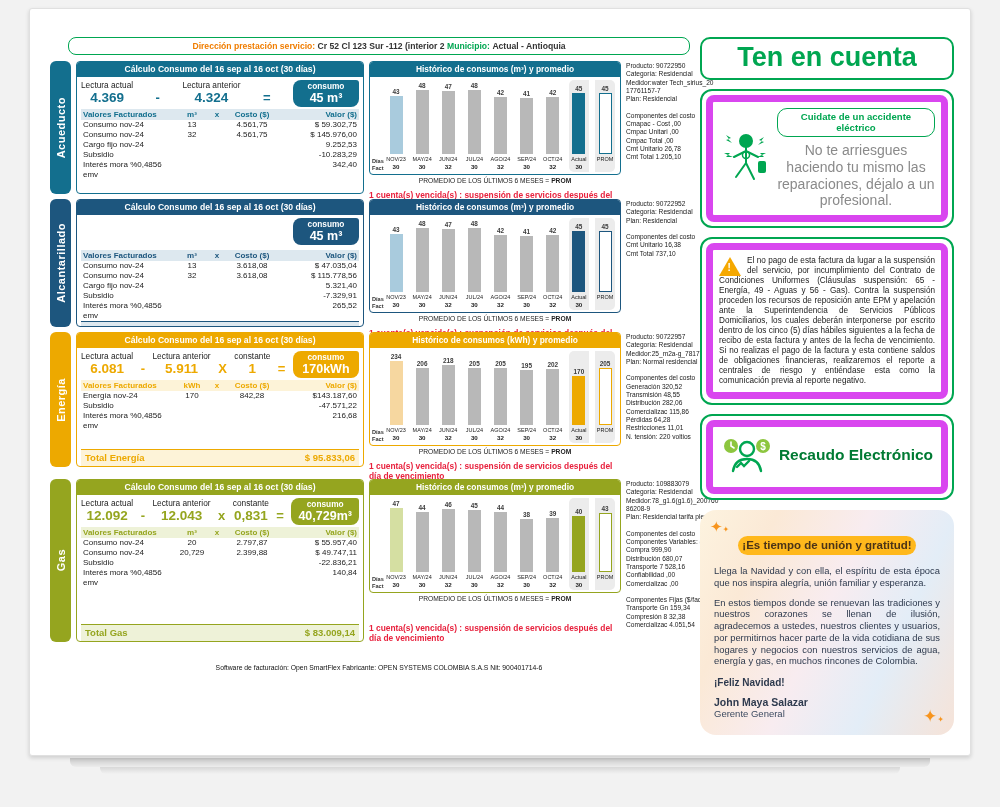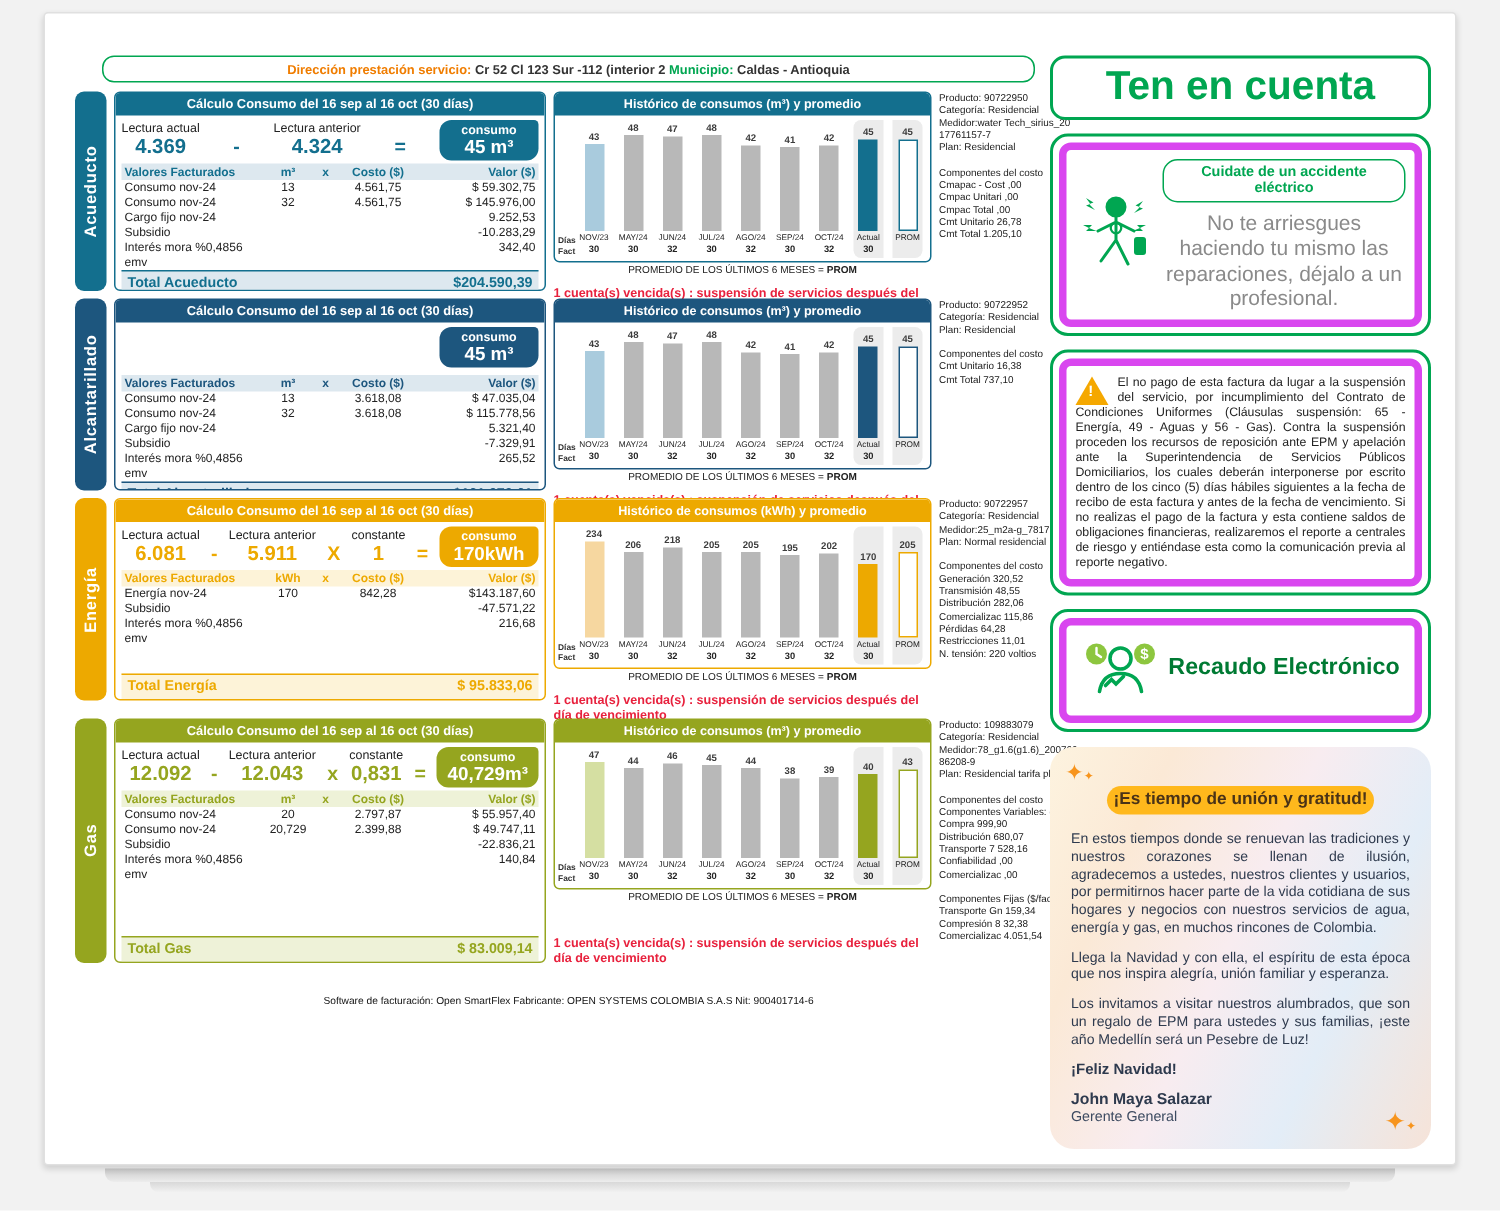--- a/index.html
+++ b/index.html
@@ -75,21 +75,21 @@
 
   .prod-col { width:113px; flex:0 0 auto; font-size:6.6px; line-height:8.3px; color:#1a1a1a; padding-top:1px; }
   .prod-col div { min-height:8.3px; }
 
   .footer-line { text-align:center; font-size:6.8px; color:#111; margin:22px 0 0 18px; }
 
   
   .tc-title { border:2px solid #00a651; border-radius:10px; text-align:center; padding:3px 0 5px; background:#fff; }
   .tc-title span { color:#00a651; font-weight:bold; font-size:27px; }
   .gbox { border:2px solid #00a651; border-radius:12px; background:#fff; margin-top:9px; padding:4px; }
-  .gbox-inner { border:5px solid #d946ef; border-radius:8px; padding:6px 6px; }
+  .gbox-inner { border:7px solid #d946ef; border-radius:8px; padding:6px 6px; }
   .accident { display:flex; gap:6px; align-items:center; }
   .acc-icon { width:52px; flex:0 0 auto; text-align:center; }
   .acc-right { flex:1; text-align:center; }
   .acc-pill { border:1.5px solid #00a651; border-radius:10px; color:#00a651; font-weight:bold; font-size:9.6px; padding:2px 4px 3px; }
   .acc-body { color:#8a8a8a; font-size:14px; margin-top:5px; line-height:1.2; }
   .acc-foot { color:#00a651; font-size:8.2px; margin-top:6px; line-height:1.2; }
   .legal { font-size:8.2px; color:#222; text-align:justify; line-height:1.22; }
   .warn-tri { float:left; width:0; height:0; border-left:11px solid transparent; border-right:11px solid transparent;
               border-bottom:19px solid #f5a800; position:relative; margin:1px 6px 0 0; }
   .warn-tri i { position:absolute; left:-2.5px; top:5px; color:#fff; font-weight:bold; font-size:10px; font-style:normal; }
@@ -113,21 +113,21 @@
 <body>
 
 <div class="page">
   <div class="content">
     <div class="left-col">
 
       <div class="addr-bar">
         <span class="lbl-orange">Dirección prestación servicio:</span>
         <b>Cr 52 Cl 123 Sur -112 (interior 2</b>
         <span class="lbl-green">Municipio:</span>
-        <b>Caldas - Antioquia</b>
+        <b>Actual - Antioquia</b>
       </div>
 
       <div class="service h-acu" style="--accent: #136f8e; --light: #a9cbdd; --tint: #dde8ef;">
         <div class="vtab">
             <span>Acueducto</span>
           </div>
         <div class="calc-card">
           <div class="calc-header">Cálculo Consumo del 16 sep al 16 oct (30 días)</div>
           <div class="calc-body">
             <div class="readings">
@@ -183,24 +183,20 @@
                   <span class="c-val">-10.283,29</span>
                 </div>
                 <div class="trow">
                   <span class="c-concept">Interés mora %0,4856 emv</span>
                   <span class="c-qty"></span>
                   <span class="c-x"></span>
                   <span class="c-cost"></span>
                   <span class="c-val">342,40</span>
                 </div>
               </div>
-            <div class="total-row">
-              <span>Total Acueducto</span>
-              <span>$204.590,39</span>
-            </div>
           </div>
         </div>
         <div class="mid-col">
           <div class="chart-card">
             <div class="chart-header">Histórico de consumos (m³) y promedio</div>
             <div class="chart-area">
               <div class="dias-lbl"><span>Días</span><br><span>Fact</span></div>
             <div class="col">
                   <div class="bval">43</div>
                   <div class="bar first" style="height: 58px;"></div>
@@ -774,23 +770,22 @@
               </g>
             </svg>
             <span class="rec-title">Recaudo Electrónico</span>
           </div>
         </div>
       </div>
 
       <div class="navidad">
         <span class="spark tl">✦<small style="font-size:8px;">✦</small></span>
         <div class="nav-pill">¡Es tiempo de unión y gratitud!</div>
+        <p class="nav-p">Llega la Navidad y con ella, el espíritu de esta época que nos inspira alegría, unión familiar y esperanza.</p>
         <p class="nav-p">En estos tiempos donde se renuevan las tradiciones y nuestros corazones se llenan de ilusión, agradecemos a ustedes, nuestros clientes y usuarios, por permitirnos hacer parte de la vida cotidiana de sus hogares y negocios con nuestros servicios de agua, energía y gas, en muchos rincones de Colombia.</p>
-        <p class="nav-p">Llega la Navidad y con ella, el espíritu de esta época que nos inspira alegría, unión familiar y esperanza.</p>
-        <p class="nav-p">Los invitamos a visitar nuestros alumbrados, que son un regalo de EPM para ustedes y sus familias, ¡este año Medellín será un Pesebre de Luz!</p>
         <div class="nav-greet">¡Feliz Navidad!</div>
         <div class="nav-sign">John Maya Salazar</div>
         <div class="nav-role">Gerente General</div>
         <span class="spark br">✦<small style="font-size:8px;">✦</small></span>
       </div>
     </div>
   </div>
 </div>
 <div class="pshadow1"></div>
 <div class="pshadow2"></div>

